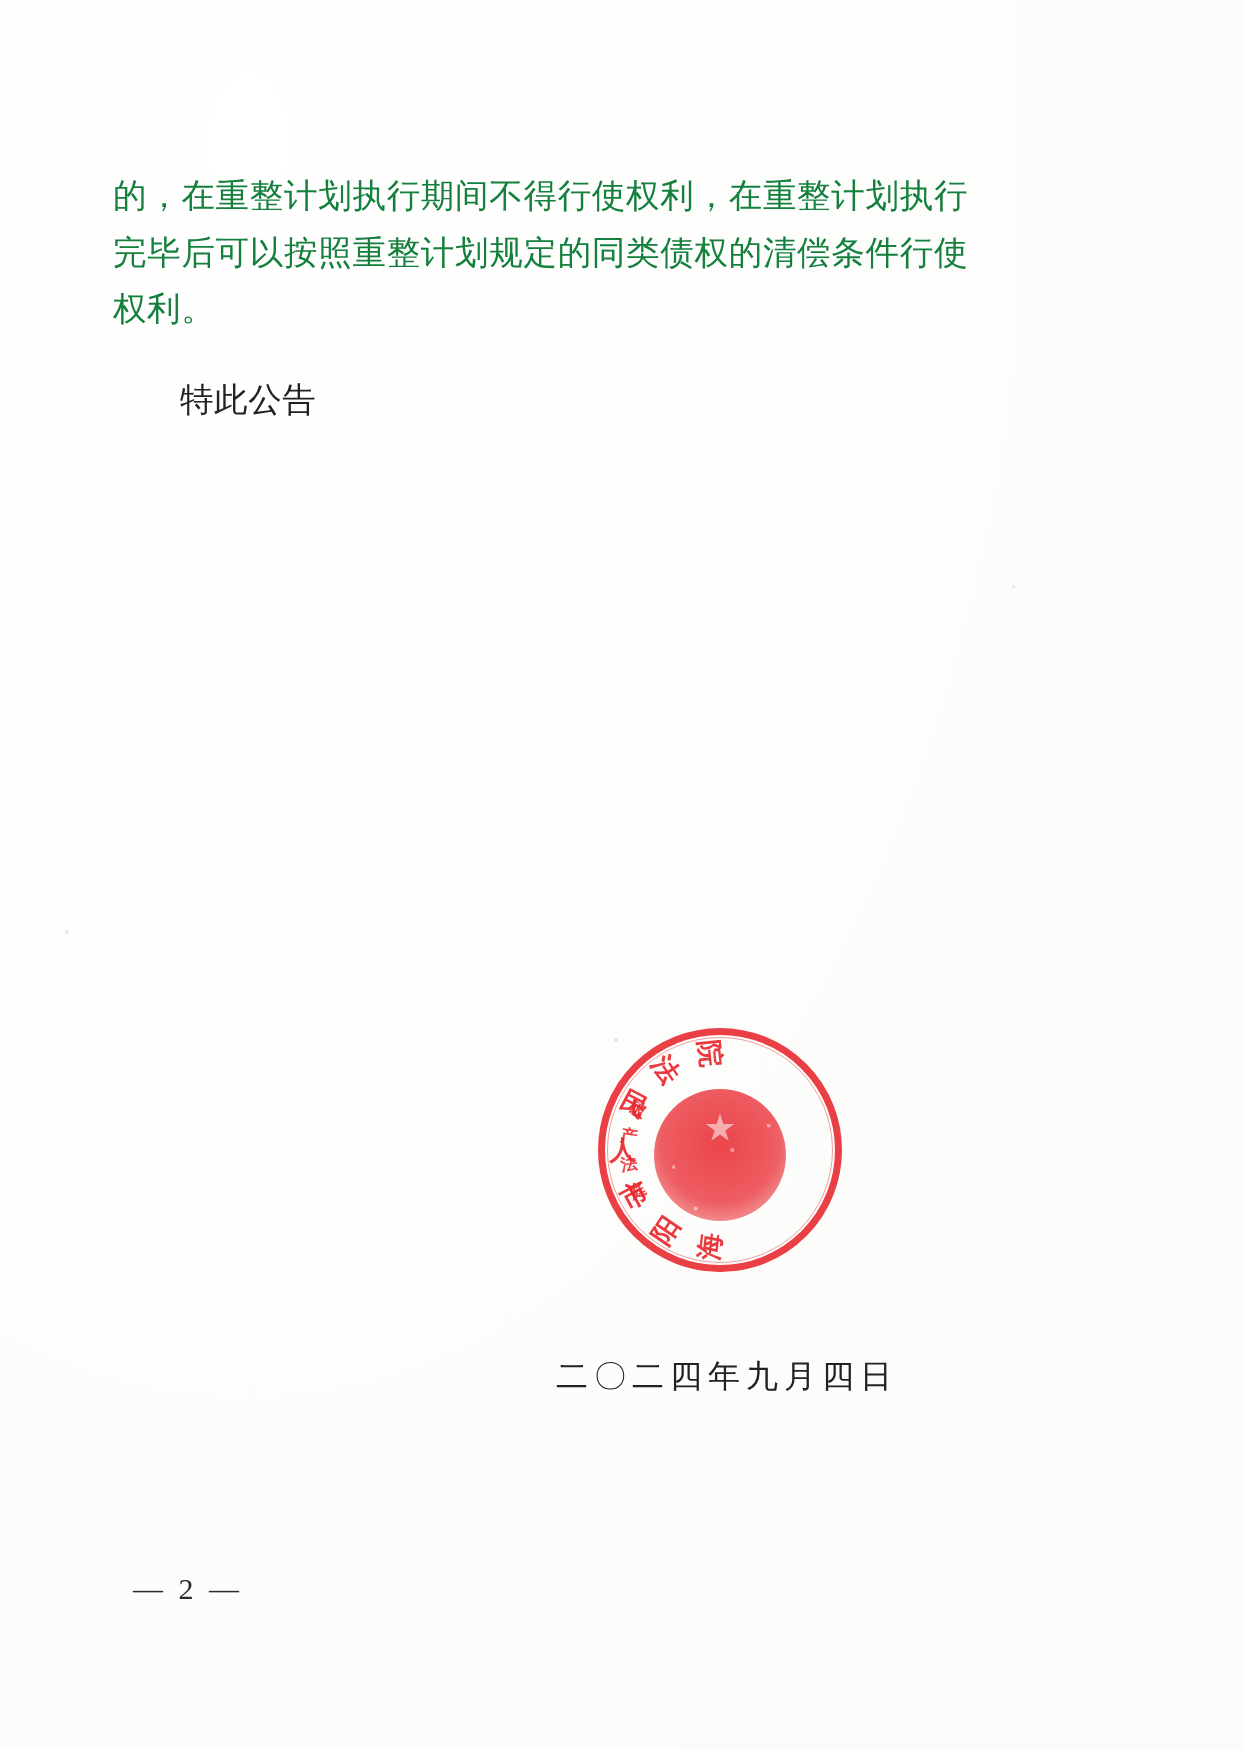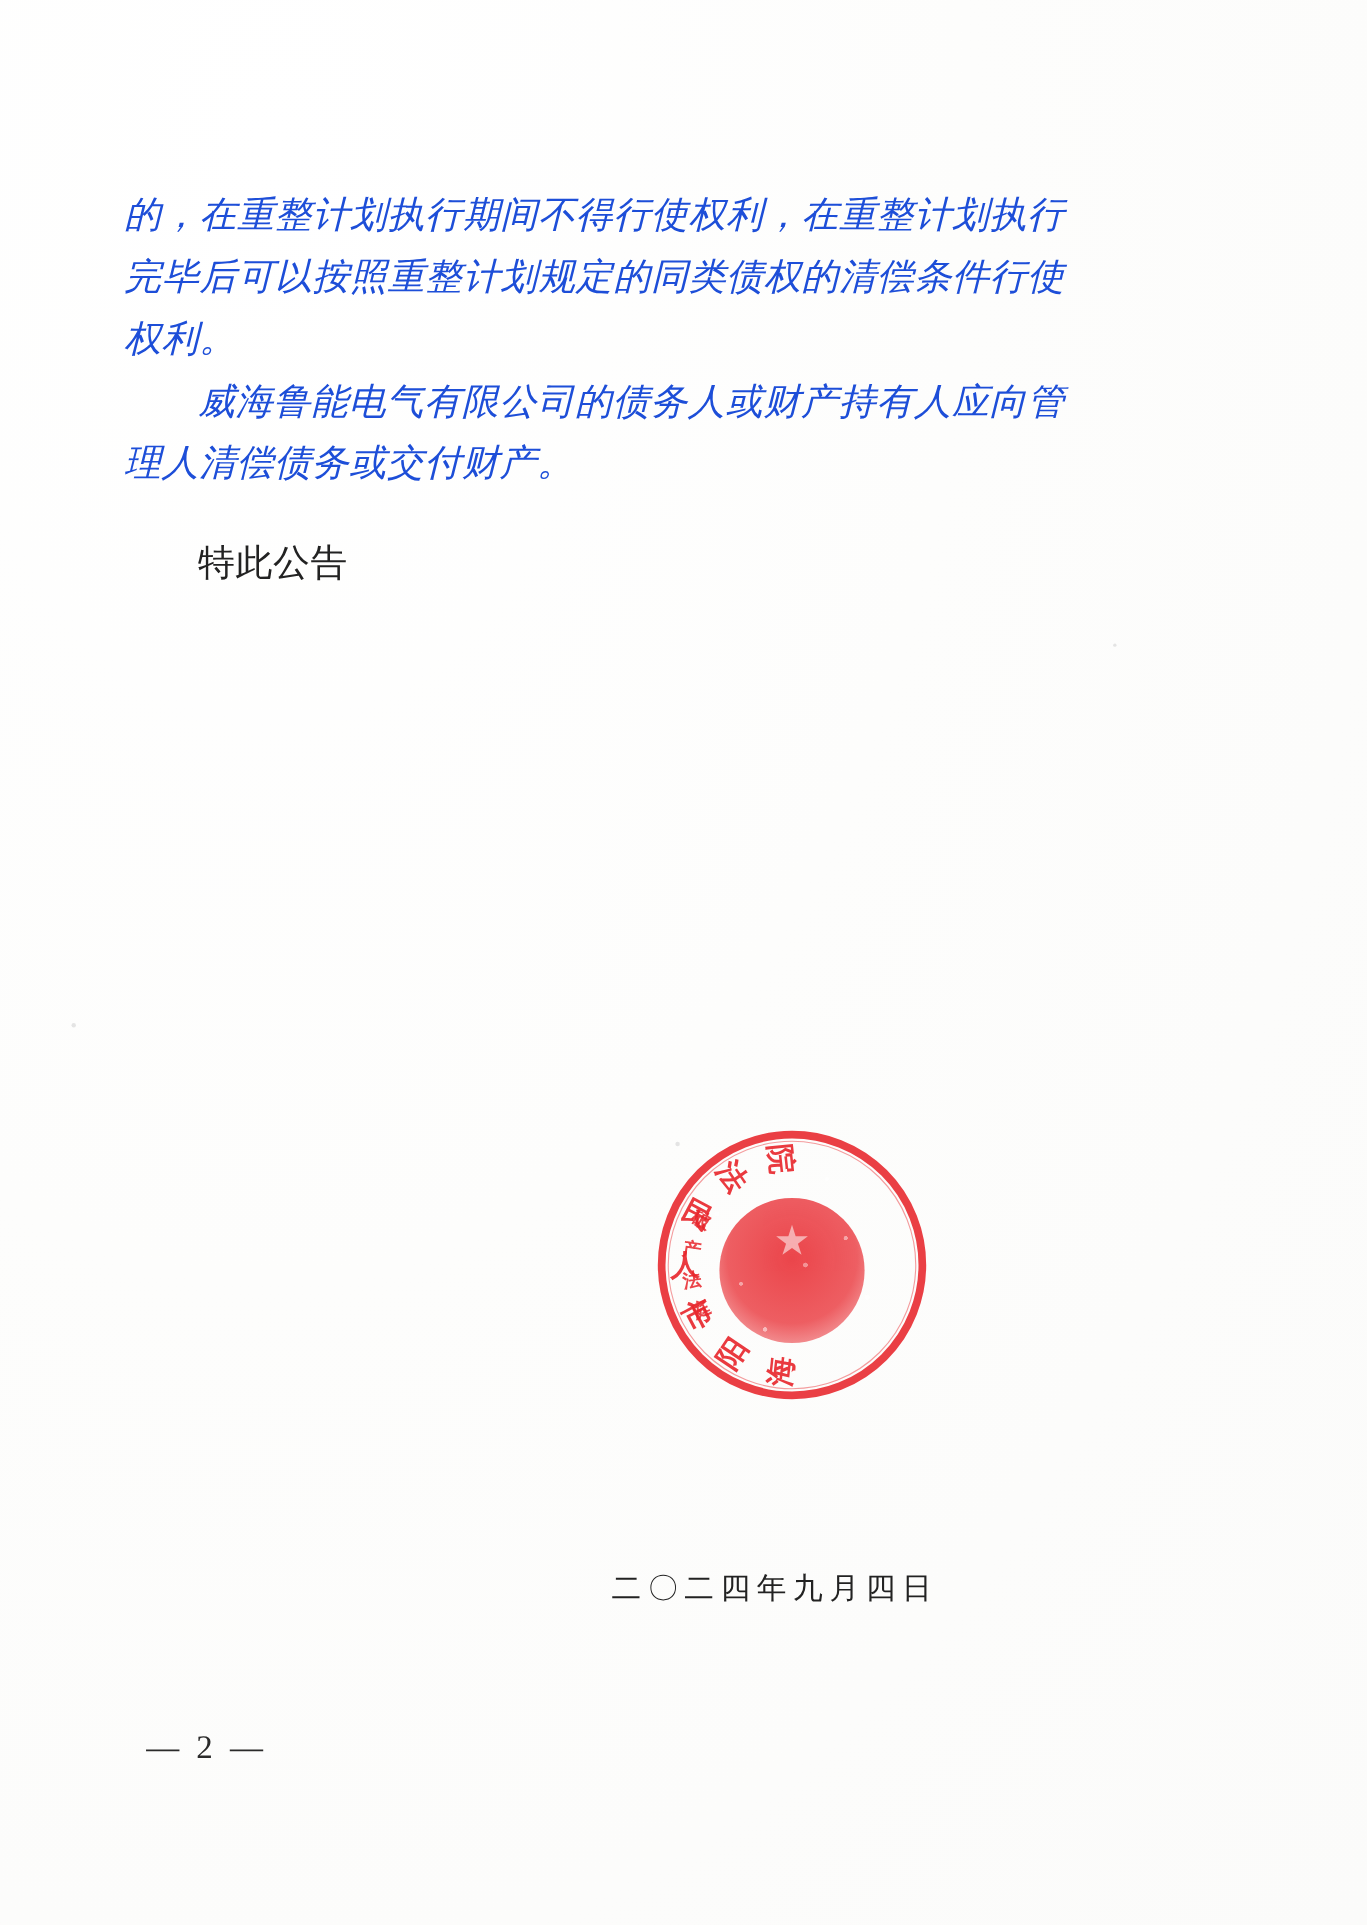--- a/index.html
+++ b/index.html
@@ -32,24 +32,23 @@
     left: 113px;
     top: 168px;
     width: 855px;
   }
   .para {
     font-size: 33.5px;
     line-height: 56.5px;
     letter-spacing: 0.6px;
     text-align: justify;
     text-justify: inter-ideograph;
-    color: #1d4ed8;
+    color: #15803d;
     margin: 0 0 0 0;
     font-family: "Liberation Serif", "DejaVu Serif", serif;
-    font-style: italic;
   }
   .para.indent {
     text-indent: 67px;
   }
   .closing {
     font-size: 33.5px;
     line-height: 56.5px;
     letter-spacing: 0.6px;
     text-indent: 67px;
     color: #222222;
@@ -140,22 +139,22 @@
       radial-gradient(circle at 40% 74%, rgba(255,255,255,0.5) 0 1.8px, transparent 2.2px),
       radial-gradient(circle at 55% 50%, rgba(255,255,255,0.4) 0 2px, transparent 2.4px),
       radial-gradient(circle at 31% 57%, rgba(255,255,255,0.45) 0 1.5px, transparent 2px),
       radial-gradient(circle at 70% 40%, rgba(255,255,255,0.45) 0 1.7px, transparent 2.1px);
     pointer-events: none;
   }
   
   .date-line {
     position: absolute;
     left: 556px;
-    top: 1426px;
-    font-size: 27px;
+    top: 1355px;
+    font-size: 32px;
     letter-spacing: 6px;
     color: #222222;
     white-space: nowrap;
   }
   
   .footer {
     position: absolute;
     left: 133px;
     top: 1572px;
     font-size: 30px;
@@ -176,21 +175,20 @@
 
 <div class="page">
   <div class="paper-tone"></div>
 
   <div class="speck" style="left:65px;  top:930px;  width:4px; height:4px;"></div>
   <div class="speck" style="left:614px; top:1038px; width:4px; height:4px;"></div>
   <div class="speck" style="left:1012px;top:585px;  width:3px; height:3px;"></div>
 
   <div class="content">
     <p class="para">的，在重整计划执行期间不得行使权利，在重整计划执行完毕后可以按照重整计划规定的同类债权的清偿条件行使权利。</p>
-    <p class="para indent">威海鲁能电气有限公司的债务人或财产持有人应向管理人清偿债务或交付财产。</p>
     <p class="closing">特此公告</p>
   </div>
 
   <div class="seal-wrap">
     <div class="seal"></div>
     <div class="seal-inner-ring"></div>
     <div class="seal-emblem"></div>
     <div class="seal-text" id="seal-arc-top">
         <span class="seal-char" style="transform: rotate(-174deg) translate(0px, -97px) rotate(90deg) translate(-50%, -50%);">海</span>
         <span class="seal-char" style="transform: rotate(-146deg) translate(0px, -97px) rotate(90deg) translate(-50%, -50%);">阳</span>

